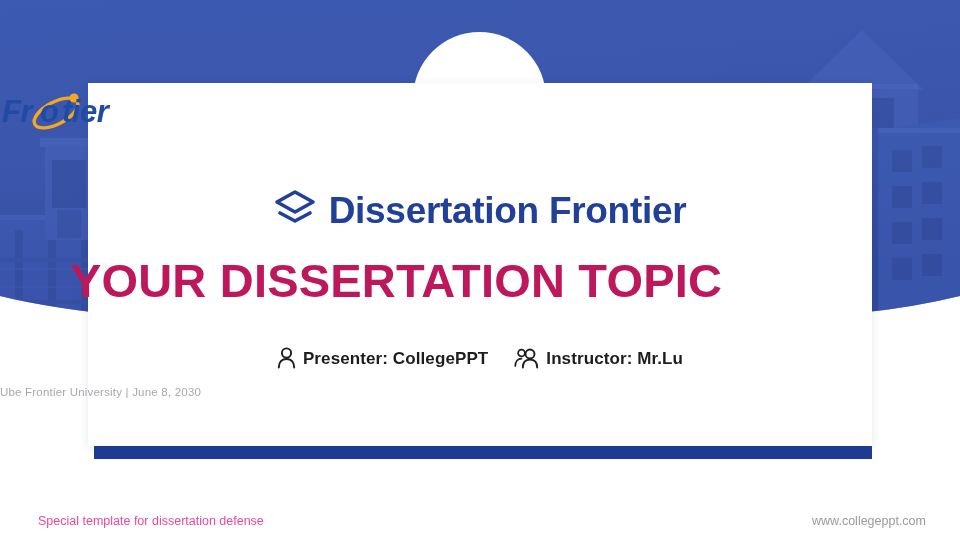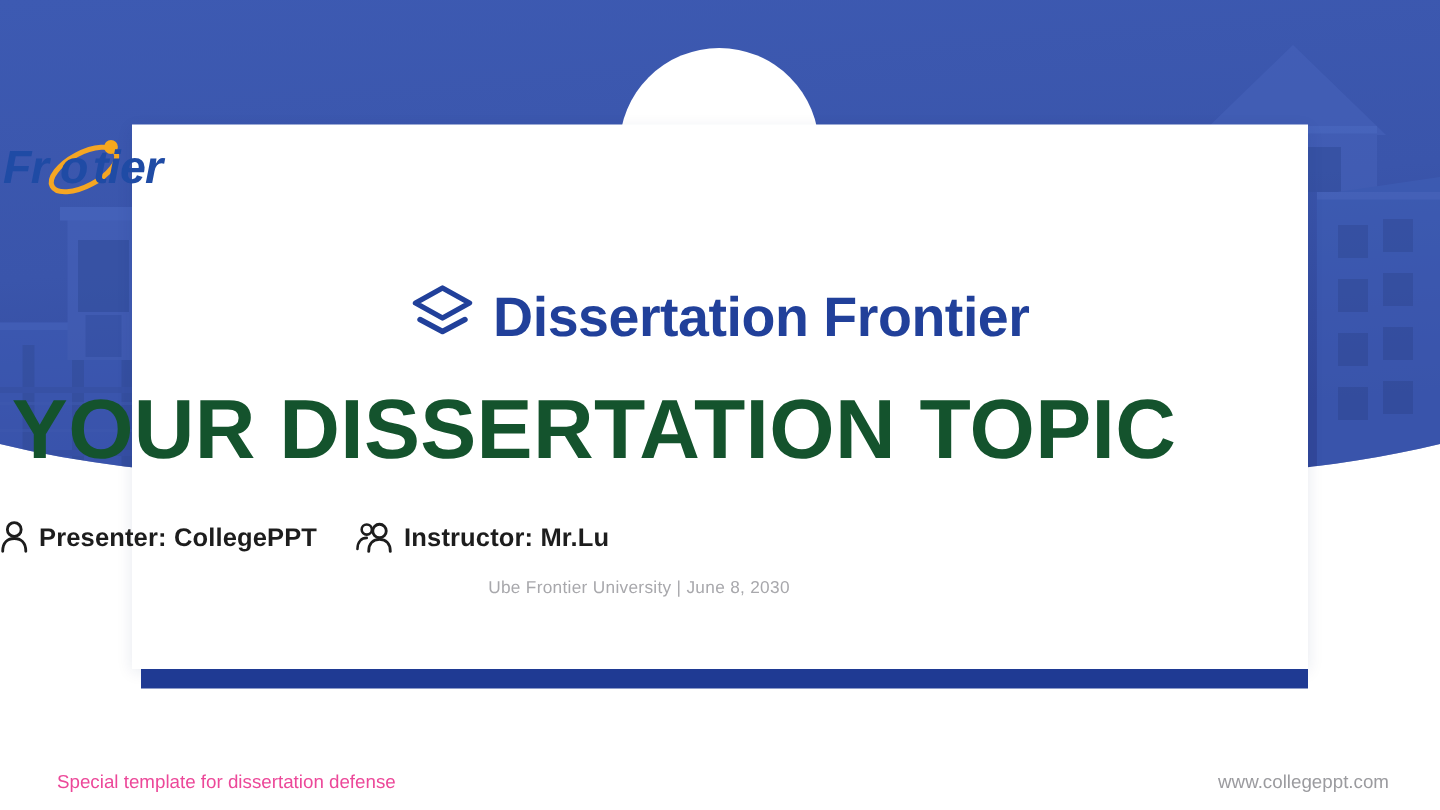--- a/index.html
+++ b/index.html
@@ -106,34 +106,34 @@
     letter-spacing: -0.3px;
   }
 
   .topic {
     position: absolute;
     left: 0;
     top: 253px;
     width: 792px;
     text-align: center;
     z-index: 6;
-    font-size: 56px;
+    font-size: 47px;
     font-weight: bold;
-    color: #14532d;
+    color: #be185d;
     letter-spacing: 0.2px;
     white-space: nowrap;
   }
 
   
   .people-row {
     position: absolute;
     left: 0;
     top: 348px;
     width: 960px;
-    text-align: left;
+    text-align: center;
     z-index: 6;
     white-space: nowrap;
     font-size: 0;
   }
   .person-item {
     display: inline-block;
     vertical-align: middle;
   }
   .person-item + .person-item { margin-left: 26px; }
   .person-icon {
@@ -150,26 +150,24 @@
     font-weight: bold;
     color: #1d1d1d;
     letter-spacing: 0.1px;
   }
 
   .meta {
     position: absolute;
     left: 0;
     top: 386px;
     width: 812px;
-    text-align: center;
     z-index: 6;
     font-size: 11.5px;
     color: #a8a8ac;
     letter-spacing: 0.2px;
-    padding-left: 20px;
   }
 
   
   .footer-left {
     position: absolute;
     left: 38px;
     top: 514px;
     font-size: 12.5px;
     color: #ec4899;
     z-index: 6;

